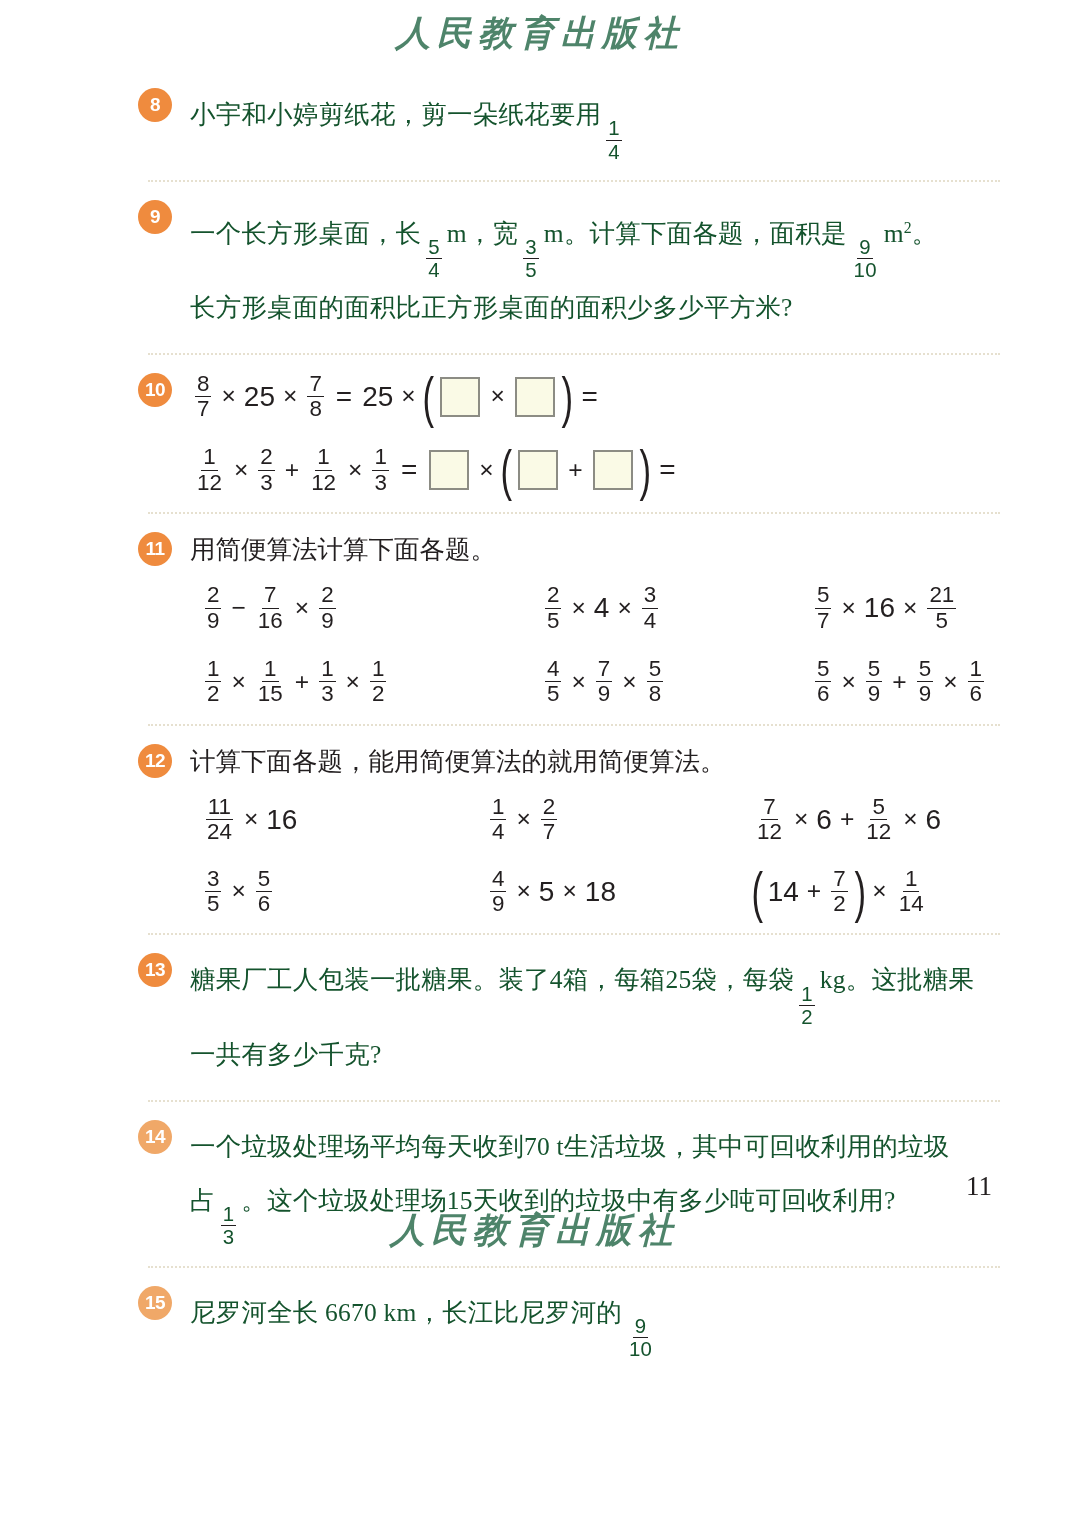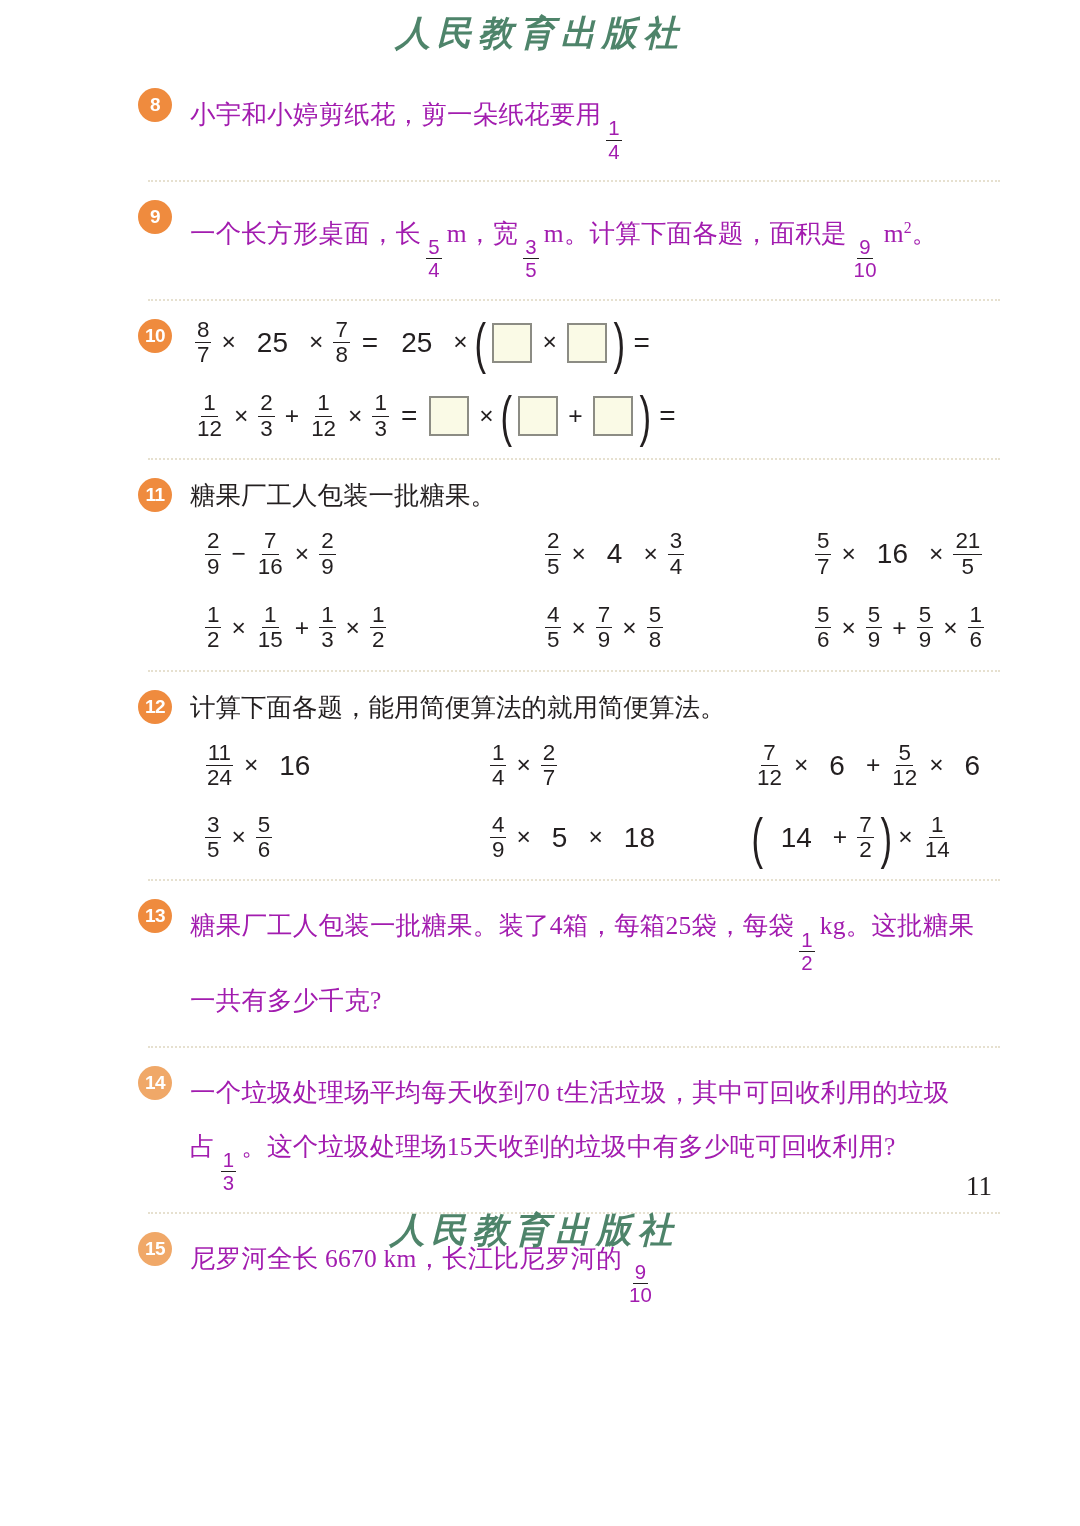--- a/index.html
+++ b/index.html
@@ -92,21 +92,21 @@
   .sep {
     height: 0;
     border-top: 2px dotted #e6e0cf;
     margin: 18px 0 18px 10px;
   }
 
   
   .tline {
     font-size: 25.5px;
     line-height: 54px;
-    color: #a21caf;
+    color: #14532d;
     letter-spacing: 0.2px;
   }
   .tline .cjk { font-family: "Liberation Serif", "DejaVu Serif", serif; }
 
   
   .frac {
     display: inline-flex;
     flex-direction: column;
     align-items: center;
     justify-content: center;
@@ -135,21 +135,21 @@
     font-size: 28px;
     display: inline-flex;
     align-items: center;
     white-space: nowrap;
     line-height: 1;
   }
   .expr .op {
     margin: 0 5px;
     font-size: 0.88em;
   }
-  .expr .num-lit { margin: 0 16px; text-align: center; }
+  .expr .num-lit { margin: 0 3px; text-align: center; }
   .expr .paren {
     font-size: 2.0em;
     font-weight: 300;
     transform: scaleX(0.62);
     display: inline-block;
     line-height: 0.78;
     margin: 0 -2px;
   }
   .expr .eq {
     margin: 0 7px;
@@ -226,20 +226,21 @@
           <div class="tline"><span class="cjk">一个长方形桌面，长</span><span class="frac">
               <span class="num">5</span>
               <span class="den">4</span>
             </span><span class="cjk">m，宽</span><span class="frac">
               <span class="num">3</span>
               <span class="den">5</span>
             </span><span class="cjk">m。计算下面各题，面积是</span><span class="frac">
               <span class="num">9</span>
               <span class="den">10</span>
             </span><span>m<sup class="unit">2</sup></span><span class="cjk">。</span></div>
+          <div class="tline"><span class="cjk">长方形桌面的面积比正方形桌面的面积少多少平方米?</span></div>
         </div>
       </div>
       <div class="sep"></div>
       <div class="problem">
         <div class="badge">10</div>
         <div class="prob-body">
           <div class="p10row"><span class="expr">
               <span class="frac">
                 <span class="num">8</span>
                 <span class="den">7</span>
@@ -290,21 +291,21 @@
               <span class="ansbox"></span>
               <span class="paren">)</span>
               <span class="eq">=</span>
             </span></div>
         </div>
       </div>
       <div class="sep"></div>
       <div class="problem">
         <div class="badge">11</div>
         <div class="prob-body">
-          <div class="instr">糖果厂工人包装一批糖果。</div>
+          <div class="instr">用简便算法计算下面各题。</div>
           <div class="grid3">
             <div class="cell">
               <span class="expr">
                 <span class="frac">
                   <span class="num">2</span>
                   <span class="den">9</span>
                 </span>
                 <span class="op">−</span>
                 <span class="frac">
                   <span class="num">7</span>

